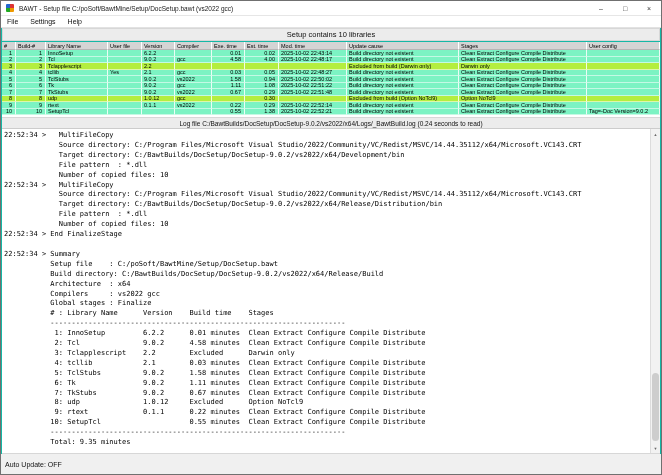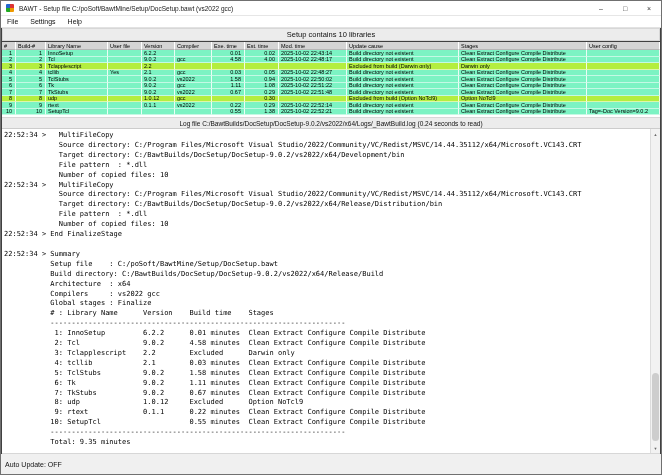--- a/index.html
+++ b/index.html
@@ -1,19 +1,19 @@
 <!DOCTYPE html>
 <html style="--row-normal: #7cf3c3; --row-excluded: #b4ee3f; --table-header-bg: #d4d4d4;"><head>
 <meta charset="utf-8">
 <style>
   * { margin:0; padding:0; box-sizing:border-box; }
   html,body { width:662px; height:475px; overflow:hidden; }
   body { font-family:"Liberation Sans", sans-serif; background:#9a9a9a; }
   .window { position:absolute; top:0; left:0; width:662px; height:475px;
-            background:#404040; border:1px solid #707070; overflow:hidden; }
+            background:#14b8a6; border:1px solid #707070; overflow:hidden; }
 
   
   .titlebar { position:absolute; top:0; left:0; right:0; height:15px; background:#ffffff;
               display:flex; align-items:center; border-bottom:1px solid #e6e6e6; }
   .app-icon { width:8px; height:8px; margin:0 5px 0 5px; flex:0 0 auto;
               background:conic-gradient(#d33 0 25%, #e90 25% 50%, #2a2 50% 75%, #26c 75% 100%);
               border-radius:1px; }
   .title-text { font-size:6.5px; color:#1a1a1a; white-space:nowrap; }
   .win-controls { margin-left:auto; display:flex; height:100%; }
   .win-btn { width:24px; display:flex; align-items:center; justify-content:center;

